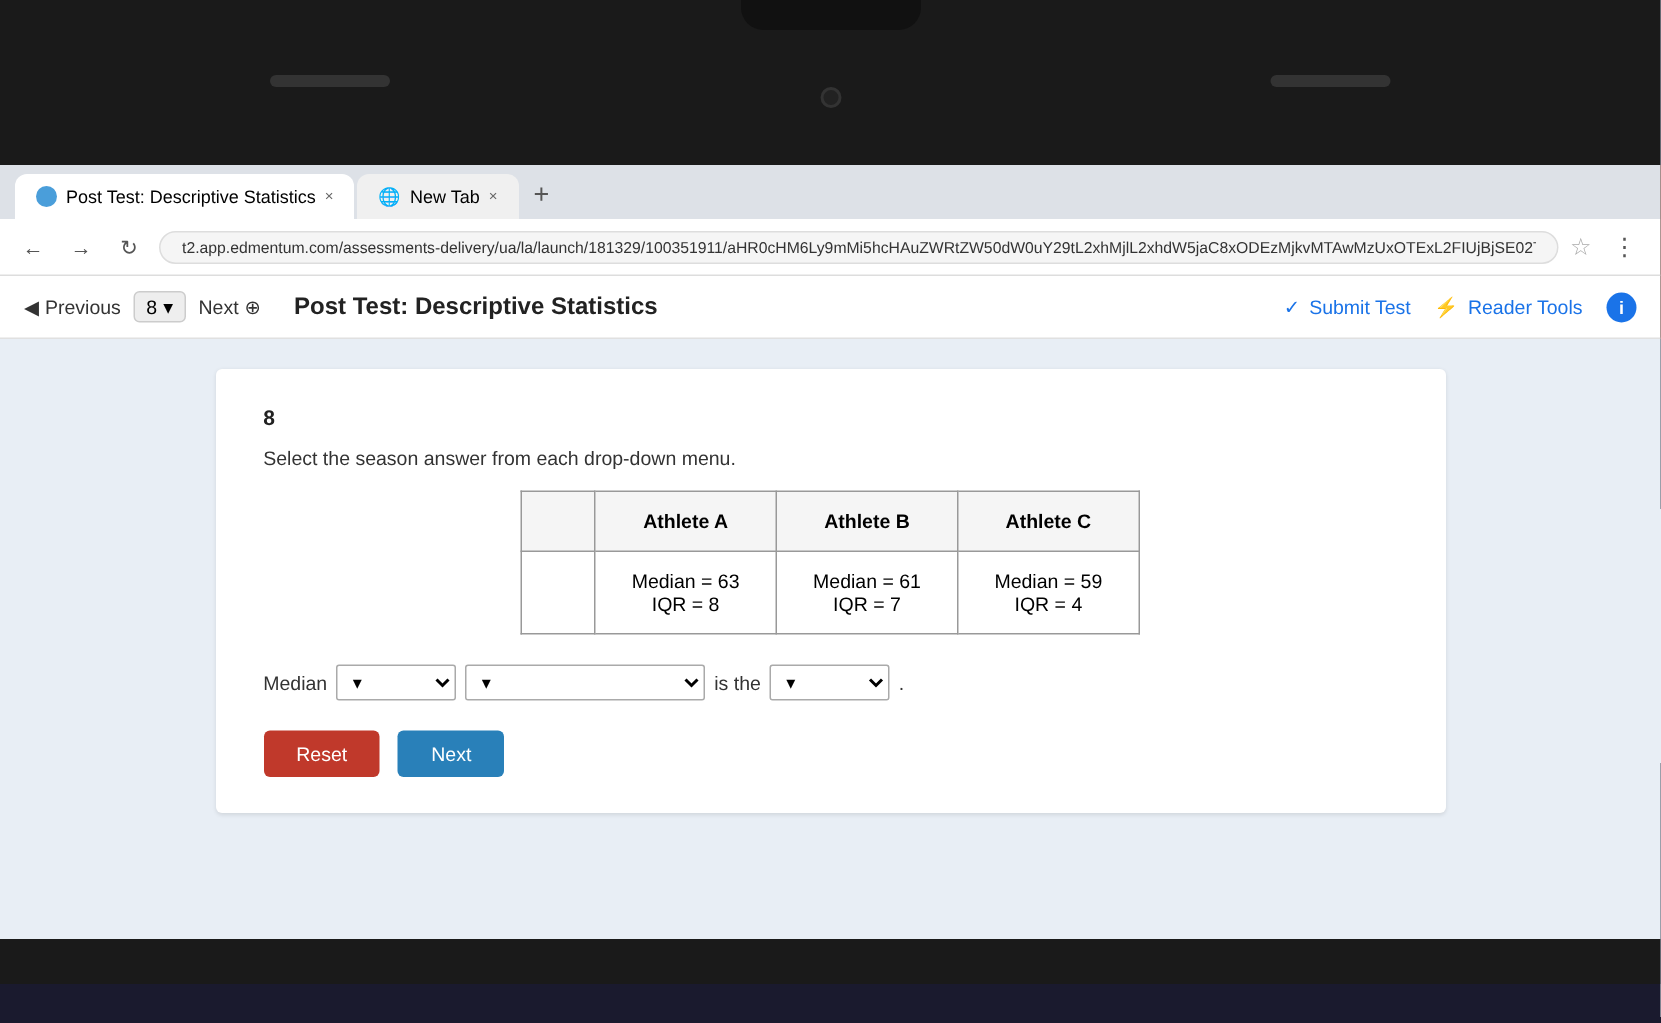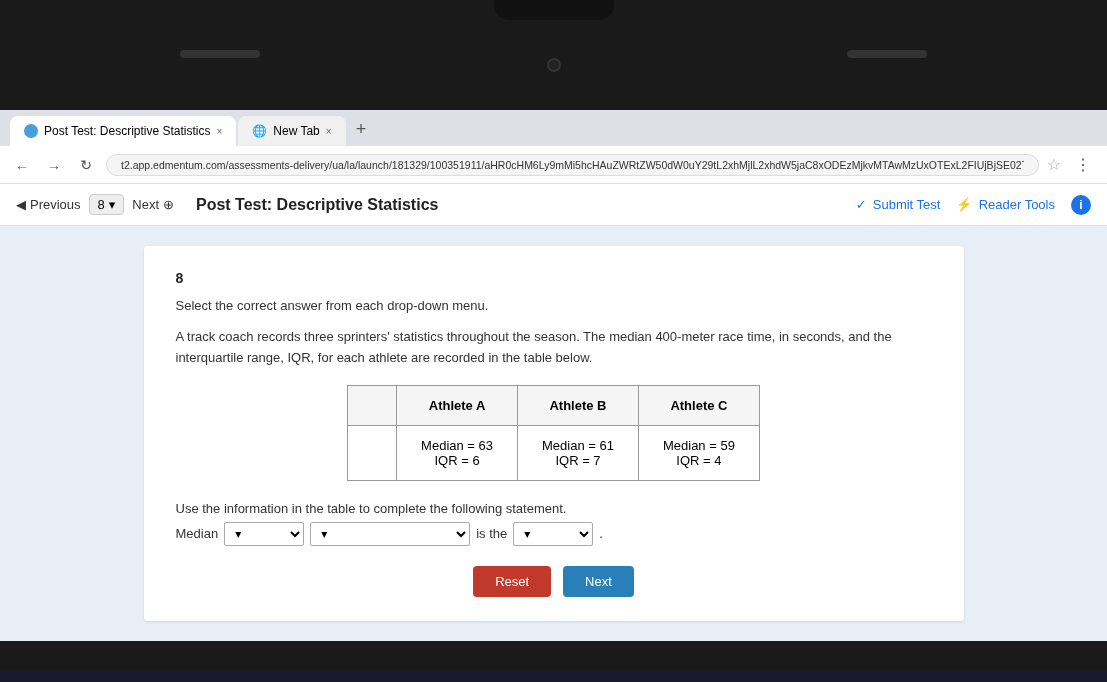--- a/index.html
+++ b/index.html
@@ -310,21 +310,20 @@
       cursor: pointer;
       min-width: 80px;
     }
     .inline-select-wide {
       min-width: 160px;
     }
 
     
     .button-row {
       display: flex;
-      justify-content: center;
       gap: 12px;
       margin-top: 20px;
     }
     .reset-btn {
       background: #c0392b;
       color: white;
       border: none;
       border-radius: 4px;
       padding: 8px 22px;
       font-size: 13px;
@@ -412,53 +411,51 @@
       <div class="info-icon">
         <span>i</span>
       </div>
     </div>
   </div>
 </div>
 
 <div class="main-content">
   <div class="question-card">
     <div class="question-number">8</div>
-    <div class="instructions">Select the correct answer from each drop-down menu.</div>
-    <div class="question-text">A track coach records three sprinters' statistics throughout the season. The median 400-meter race time, in seconds, and the interquartile range, IQR, for each athlete are recorded in the table below.</div>
+    <div class="instructions">Select the season answer from each drop-down menu.</div>
 
     <table class="data-table">
       <thead>
         <tr>
           <th></th>
           <th>Athlete A</th>
           <th>Athlete B</th>
           <th>Athlete C</th>
         </tr>
       </thead>
       <tbody>
         <tr>
           <td></td>
           <td>
             <div>Median = 63</div>
-            <div>IQR = 6</div>
+            <div>IQR = 8</div>
           </td>
           <td>
             <div>Median = 61</div>
             <div>IQR = 7</div>
           </td>
           <td>
             <div>Median = 59</div>
             <div>IQR = 4</div>
           </td>
         </tr>
       </tbody>
     </table>
 
     <div class="statement-section">
-      <div>Use the information in the table to complete the following statement.</div>
       <div class="statement-line">
         <span>Median</span>
         <select class="inline-select">
           <option value="">▾</option>
           <option value="A">A</option>
           <option value="B">B</option>
           <option value="C">C</option>
         </select>
         <select class="inline-select inline-select-wide">
           <option value="">▾</option>

